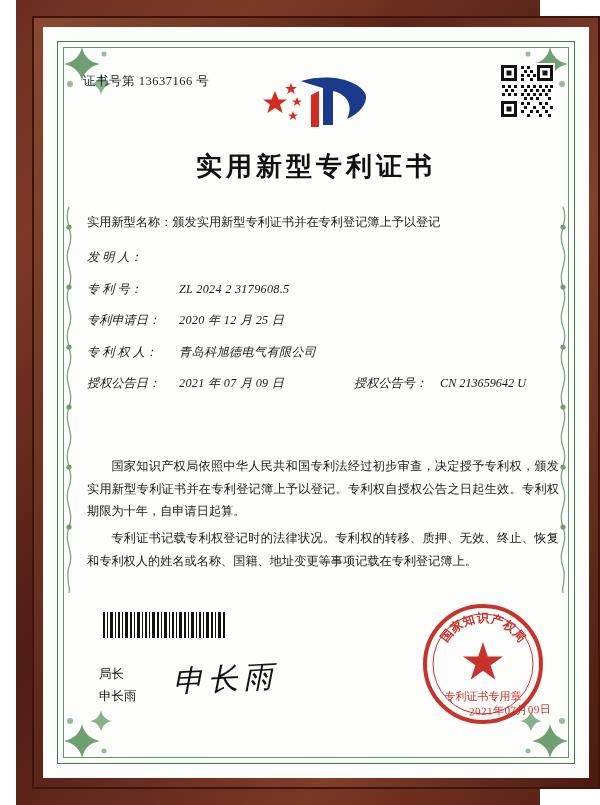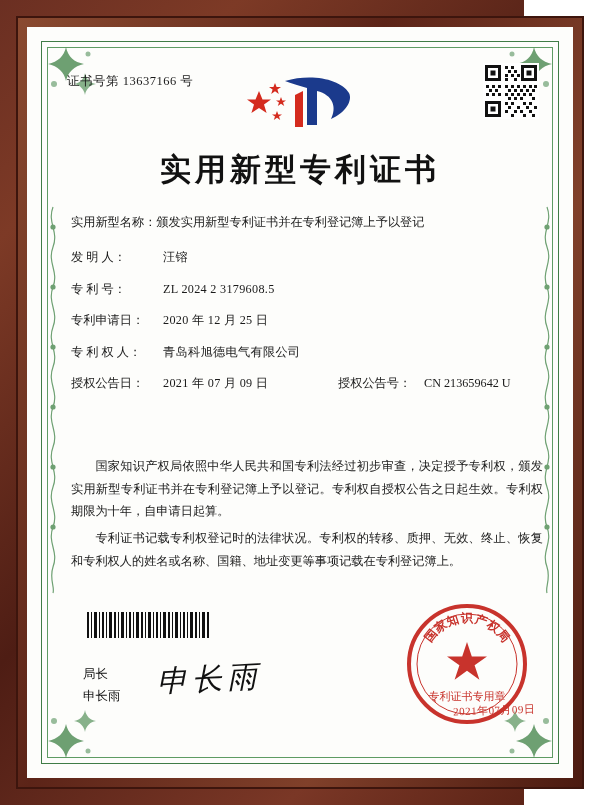--- a/index.html
+++ b/index.html
@@ -9,21 +9,21 @@
   body {
     width: 600px;
     height: 805px;
     background: #ffffff;
     font-family: "Liberation Serif", serif;
     overflow: hidden;
   }
   
   .frame-outer {
     position: absolute;
-    left: 0; top: 0;
+    left: 16px; top: 0;
     width: 524px; height: 805px;
     background: linear-gradient(135deg, #6b2f22 0%, #7d3a26 18%, #4e1d14 50%, #7a3726 82%, #5d2417 100%);
     box-sizing: border-box;
   }
   .frame-inner-bevel {
     position: absolute;
     left: 16px; top: 16px;
     width: 568px; height: 773px;
     border: 2px solid #3d150d;
     box-sizing: border-box;
@@ -84,21 +84,21 @@
   .logo {
     position: absolute;
     left: 50%; top: 42px;
     transform: translateX(-50%);
     width: 118px; height: 64px;
   }
   .title {
     position: absolute;
     left: 0; right: 0; top: 122px;
     text-align: center;
-    font-size: 31px;
+    font-size: 26px;
     font-weight: bold;
     letter-spacing: 4px;
     color: #111;
     font-family: "Liberation Serif", serif;
   }
   .subtitle {
     position: absolute;
     left: 44px; right: 30px; top: 186px;
     font-size: 12.2px;
     color: #1a1a1a;
@@ -108,20 +108,21 @@
     position: absolute;
     left: 44px; right: 24px; top: 222px;
   }
   .field-row {
     display: flex;
     align-items: baseline;
     font-size: 12.2px;
     color: #1a1a1a;
     margin-bottom: 14.5px;
     line-height: 1.4;
+    font-style: italic;
   }
   .field-label {
     width: 92px;
     flex: 0 0 92px;
     letter-spacing: 0px;
     white-space: nowrap;
   }
   .field-value {
     flex: 1 1 auto;
     letter-spacing: .3px;
@@ -351,21 +352,20 @@
       </svg>
     </div>
 
     <div class="title">实用新型专利证书</div>
 
     <div class="subtitle">实用新型名称：颁发实用新型专利证书并在专利登记簿上予以登记</div>
 
     <div class="fields">
       <div class="field-row">
         <div class="field-label">发 明 人：</div>
-        <div class="field-value">汪镕</div>
       </div>
       <div class="field-row">
         <div class="field-label">专 利 号：</div>
         <div class="field-value">ZL 2024 2 3179608.5</div>
       </div>
       <div class="field-row">
         <div class="field-label">专利申请日：</div>
         <div class="field-value">2020 年 12 月 25 日</div>
       </div>
       <div class="field-row">

